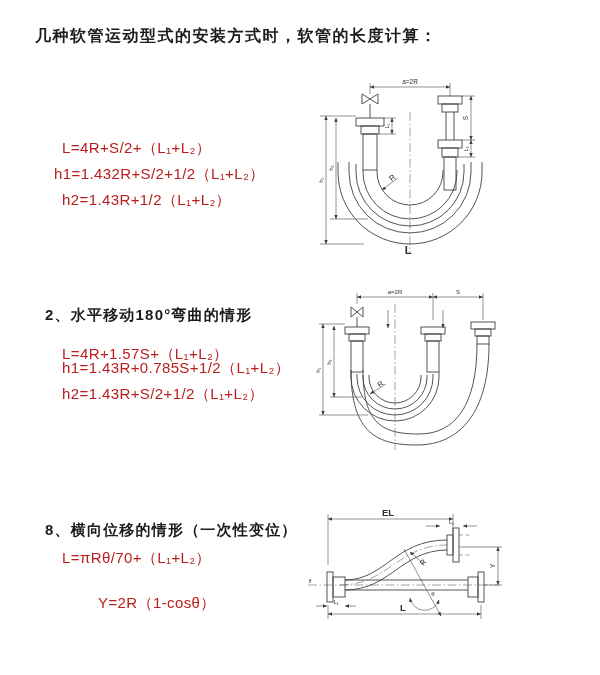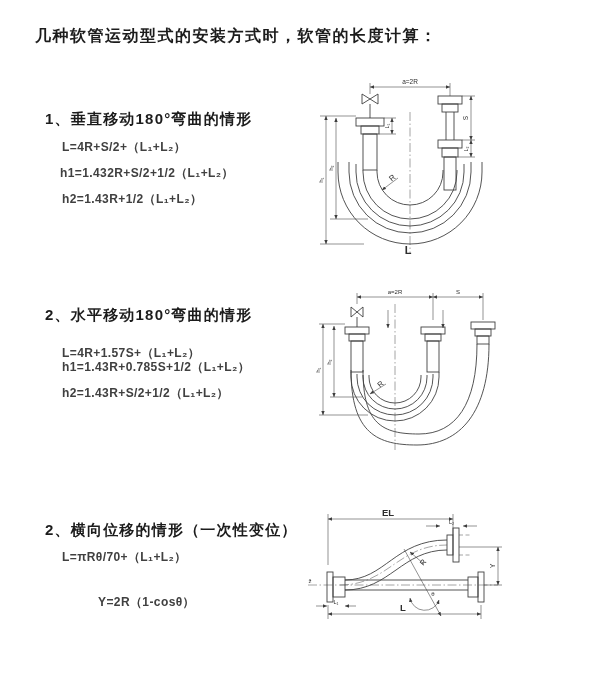--- a/index.html
+++ b/index.html
@@ -9,39 +9,38 @@
     color:#1c1c1c;overflow:hidden;
   }
   .doc-title{
     position:absolute;left:35px;top:26px;font-size:16px;font-weight:bold;
     letter-spacing:1.5px;white-space:nowrap;
   }
   .sec-heading{
     position:absolute;font-size:15px;font-weight:bold;letter-spacing:1.2px;white-space:nowrap;
   }
   .formula{
-    position:absolute;font-size:12px;font-weight:700;letter-spacing:.4px;white-space:nowrap;color:#404040;
+    position:absolute;font-size:15px;font-weight:400;letter-spacing:.4px;white-space:nowrap;color:#b91c1c;
   }
   .diagram{position:absolute;}
   svg text{fill:#2e2e2e;font-family:"Liberation Sans","DejaVu Sans",sans-serif;}
   .thin{stroke:#4a4a4a;stroke-width:.6;fill:none;}
   .line{stroke:#414141;stroke-width:.9;fill:none;}
   .cl{stroke:#5a5a5a;stroke-width:.55;fill:none;stroke-dasharray:9 2.5 1.5 2.5;}
   .dash{stroke:#5a5a5a;stroke-width:.55;fill:none;stroke-dasharray:4 2.5;}
 </style>
 </head>
 <body>
 
 <div class="page">
 
   <div class="doc-title">几种软管运动型式的安装方式时，软管的长度计算：</div>
 
-  <div class="sec-heading" style="left:45px;top:110px;">1、垂直移动180°弯曲的情形</div>
   <div class="formula" style="left:62px;top:139px;">L=4R+S/2+（L₁+L₂）</div>
-  <div class="formula" style="left:60px;top:165px;">h1=1.432R+S/2+1/2（L₁+L₂）</div>
+  <div class="formula" style="left:54px;top:165px;">h1=1.432R+S/2+1/2（L₁+L₂）</div>
   <div class="formula" style="left:62px;top:191px;text-align:right;">h2=1.43R+1/2（L₁+L₂）</div>
 
   <svg class="diagram" style="left:312px;top:72px;" width="278" height="185" viewBox="0 0 278 185">
     <defs>
       <marker id="ah1" viewBox="0 0 10 10" refX="9.5" refY="5" markerWidth="7" markerHeight="7" orient="auto-start-reverse">
         <path d="M0,1 L10,5 L0,9 z" fill="#3d3d3d"></path>
       </marker>
       <pattern id="hatch1" width="4" height="4" patternUnits="userSpaceOnUse">
         <path d="M0,0 L4,4 M4,0 L0,4" stroke="#6a6a6a" stroke-width="0.5"></path>
       </pattern>
@@ -170,21 +169,21 @@
 
     <g>
       <text x="85" y="12" font-size="6" text-anchor="middle">a=2R</text>
       <text x="148" y="12" font-size="6" text-anchor="middle">S</text>
       <text x="10" y="88" font-size="5.5" text-anchor="middle" transform="rotate(-90 10 88)">h₁</text>
       <text x="21" y="80" font-size="5.5" text-anchor="middle" transform="rotate(-90 21 80)">h₂</text>
       <text x="72" y="104" font-size="7.5" text-anchor="middle" transform="rotate(-40 72 104)">R</text>
     </g>
   </svg>
 
-  <div class="sec-heading" style="left:45px;top:521px;">2、横向位移的情形（一次性变位）</div>
+  <div class="sec-heading" style="left:45px;top:521px;">8、横向位移的情形（一次性变位）</div>
   <div class="formula" style="left:62px;top:549px;">L=πRθ/70+（L₁+L₂）</div>
   <div class="formula" style="left:62px;top:594px;margin-left:36px;">Y=2R（1-cosθ）</div>
 
   <svg class="diagram" style="left:300px;top:505px;" width="295" height="145" viewBox="0 0 295 145">
     <defs>
       <marker id="ah3" viewBox="0 0 10 10" refX="9.5" refY="5" markerWidth="7" markerHeight="7" orient="auto-start-reverse">
         <path d="M0,1 L10,5 L0,9 z" fill="#3d3d3d"></path>
       </marker>
     </defs>
 

